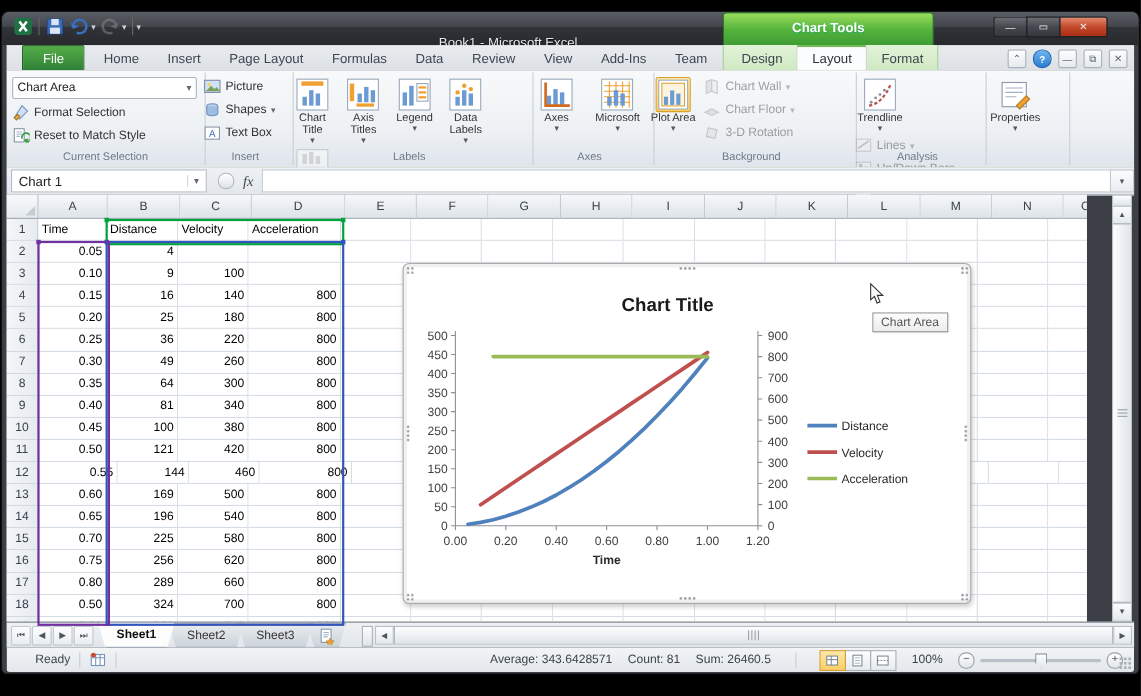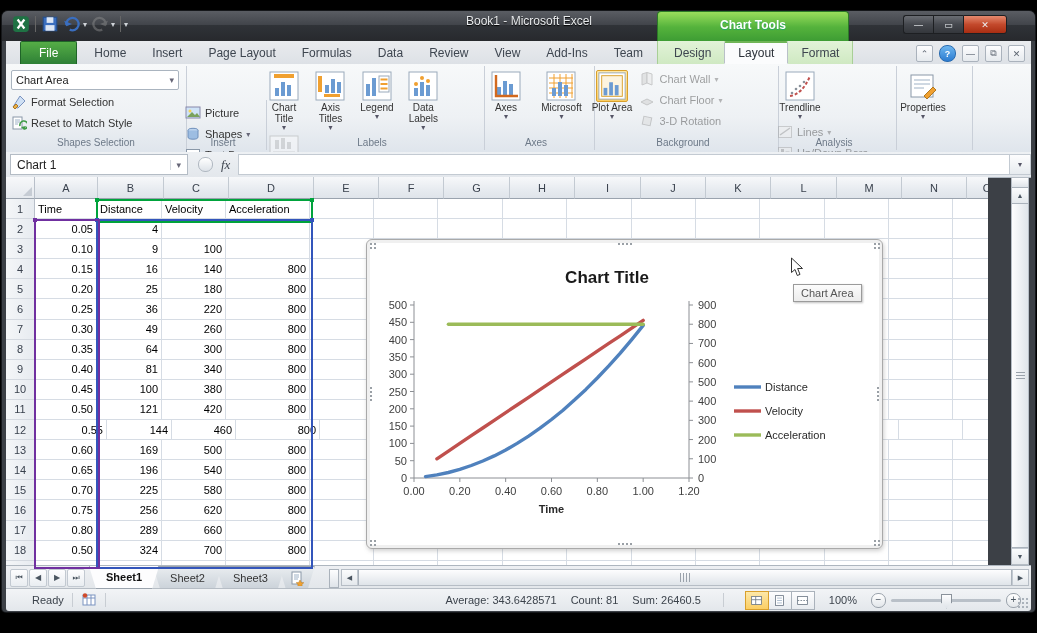--- a/index.html
+++ b/index.html
@@ -6,21 +6,21 @@
     font-family:"Liberation Sans","DejaVu Sans",sans-serif;-webkit-font-smoothing:antialiased;}
   .win{position:absolute;left:2px;top:11px;width:1033px;height:601px;background:#3c4046;
     border-radius:6px 6px 4px 4px;box-shadow:0 0 0 1px #15171a, 0 2px 8px rgba(0,0,0,.6);}
   
   .titlebar{position:absolute;left:0;top:0;right:0;height:30px;border-radius:6px 6px 0 0;
     background:linear-gradient(#5a5d63,#42454b 45%,#303338 46%,#27292d);}
   .qat{position:absolute;left:10px;top:4px;display:flex;align-items:center;gap:4px;}
   .qat .sep{width:1px;height:16px;background:#666;margin:0 1px;}
   .qbtn{width:18px;height:18px;display:flex;align-items:center;justify-content:center;font-size:13px;}
   .caret-sm{font-size:8px;color:#cfd3d8;margin-left:-2px;}
-  .title-text{position:absolute;left:330px;top:3px;width:260px;text-align:right;color:#e8eaec;
+  .title-text{position:absolute;left:330px;top:21px;width:260px;text-align:center;color:#e8eaec;
     font-size:12px;text-shadow:0 1px 1px #000;}
   .ct-badge{position:absolute;left:655px;top:0px;width:190px;height:30px;border-radius:4px 4px 0 0;
     background:linear-gradient(#9ade5c,#55b33c 50%,#3c9b33);border:1px solid #2c7a27;border-bottom:none;
     color:#fff;font-size:12px;font-weight:bold;text-align:center;line-height:26px;text-shadow:0 1px 1px #2a6;}
   .winbtns{position:absolute;right:28px;top:4px;display:flex;}
   .wbtn{width:29px;height:17px;border:1px solid #1d1f22;border-right-width:0;display:flex;align-items:center;
     justify-content:center;background:linear-gradient(#6a6d73,#45484e 50%,#34373c);color:#eceff2;font-size:9px;}
   .wbtn:first-child{border-radius:3px 0 0 3px;}
   .wbtn.close{background:linear-gradient(#e58a6f,#c3492c 50%,#a82d12);border-right-width:1px;border-radius:0 3px 3px 0;width:42px;}
   
@@ -233,24 +233,24 @@
       </div>
       <div class="srow">
         <span class="ico16"><svg viewBox="0 0 16 16" width="100%" height="100%">
               <rect x="2" y="2" width="9" height="12" fill="#fff" stroke="#8a98a8"></rect>
               <path d="M4 5 h5 M4 7 h5 M4 9 h3" stroke="#9fb2c6"></path>
               <path d="M9 11 a4 4 0 1 1 4 3" fill="none" stroke="#3f9c46" stroke-width="1.6"></path>
               <path d="M15 11 L13 15 L10 12 Z" fill="#3f9c46"></path>
             </svg></span>
         <span class="lbl">Reset to Match Style</span>
       </div>
-      <div class="glabel">Shapes Selection</div>
-    </div>
-
-    <div class="rgroup" style="left:174px;width:80px;margin-top:34px;">
+      <div class="glabel">Current Selection</div>
+    </div>
+
+    <div class="rgroup" style="left:174px;width:80px;">
       <div class="srow">
         <span class="ico16"><svg viewBox="0 0 16 16" width="100%" height="100%">
               <rect x="1" y="2" width="14" height="11" fill="#cfe3f7" stroke="#88a"></rect>
               <circle cx="5" cy="6" r="1.5" fill="#f7d353"></circle>
               <path d="M2 12 L7 7 L10 10 L12 8 L15 12 Z" fill="#7aa25c"></path>
             </svg></span>
         <span class="lbl">Picture</span>
       </div>
       <div class="srow">
         <span class="ico16"><svg viewBox="0 0 16 16" width="100%" height="100%">

